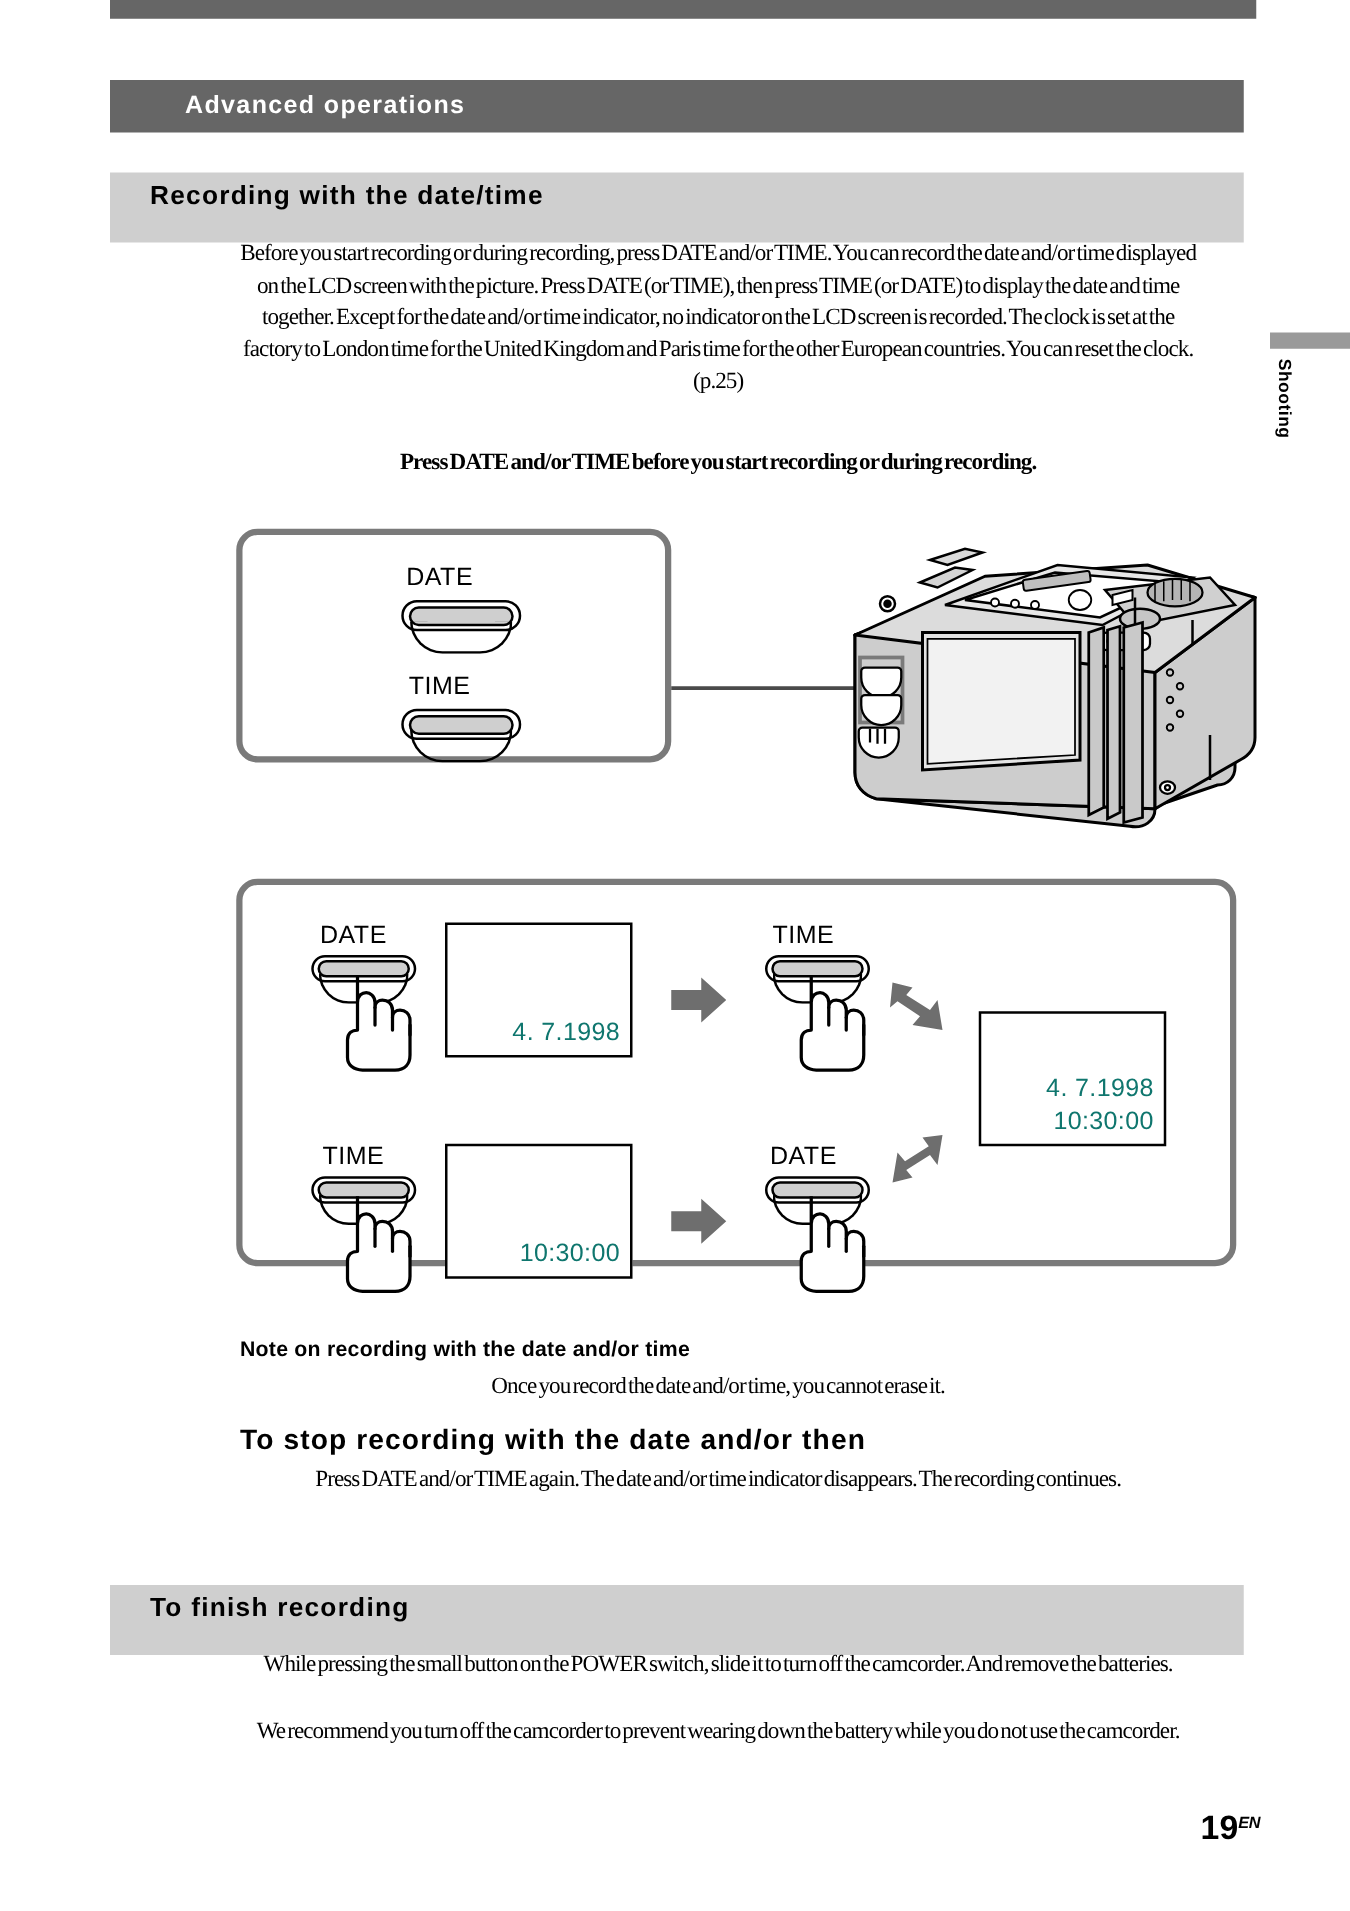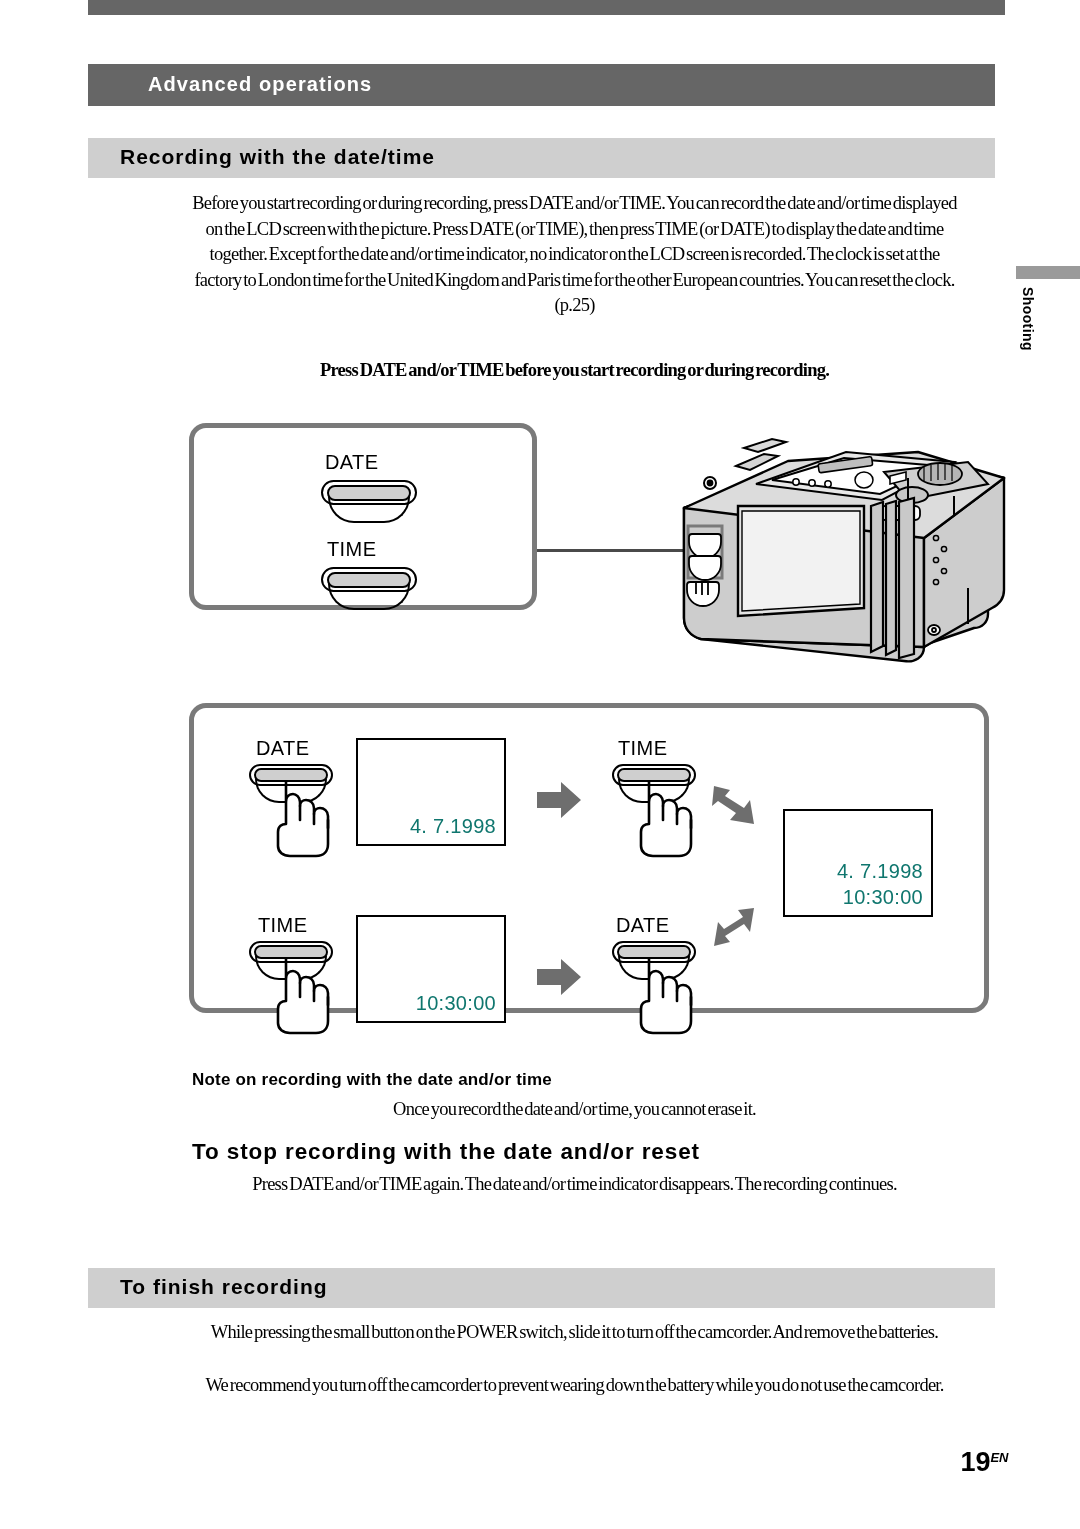--- a/index.html
+++ b/index.html
@@ -46,21 +46,21 @@
     letter-spacing: 1.1px;
     color: #ffffff;
     margin-left: 28px;
   }
 
   
   .section-band {
     position: absolute;
     left: 88px;
     width: 907px;
-    height: 40px;
+    height: 56px;
     background: #cfcfcf;
   }
   .section-band .label {
     position: absolute;
     left: 32px;
     top: 7px;
     font-family: "Liberation Sans", sans-serif;
     font-weight: bold;
     font-size: 21px;
     letter-spacing: 1.0px;
@@ -536,21 +536,21 @@
   <div class="arrow" style="left:516px; top:196px;">
     <svg width="48" height="44" viewBox="0 0 48 44" xmlns="http://www.w3.org/2000/svg">
       <path d="M44,4 L40,28 L34,20 L15,32 L20,38 L4,42 L8,18 L14,25 L33,13 L28,6 Z" fill="#6e6e6e"></path>
     </svg>
   </div>
 </div>
 
 <div class="subhead-bold" id="sub-note">Note on recording with the date and/or time</div>
 <div class="para" id="para-note-body">Once you record the date and/or time, you cannot erase it.</div>
 
-<div class="subhead-big" id="sub-stop">To stop recording with the date and/or reset</div>
+<div class="subhead-big" id="sub-stop">To stop recording with the date and/or then</div>
 <div class="para" id="para-stop-body">Press DATE and/or TIME again. The date and/or time indicator disappears. The recording continues.</div>
 
 <div class="section-band" id="band-finish">
   <div class="label">To finish recording</div>
 </div>
 <div class="para" id="para-finish-a">While pressing the small button on the POWER switch, slide it to turn off the camcorder. And remove the batteries.</div>
 <div class="para" id="para-finish-b">We recommend you turn off the camcorder to prevent wearing down the battery while you do not use the camcorder.</div>
 
 <div id="pagenum">
   <span>19</span><sup>EN</sup>

